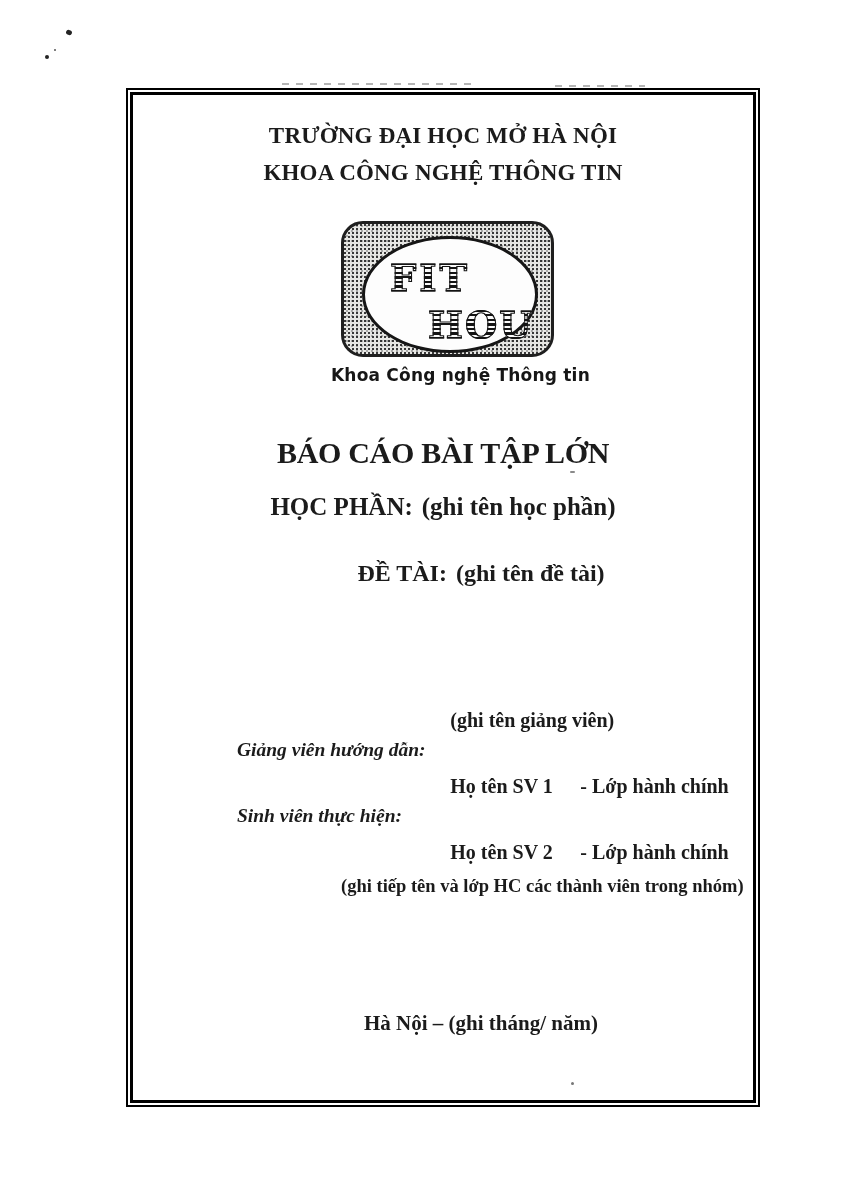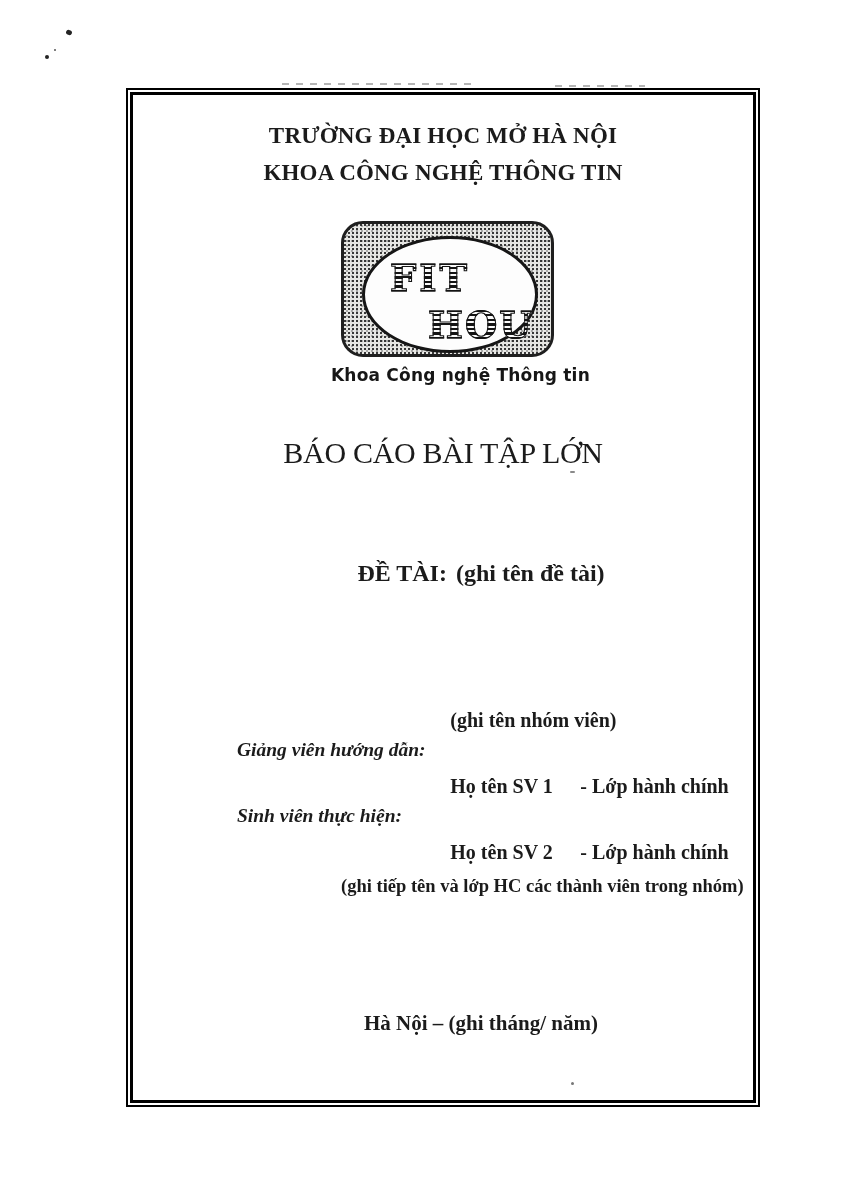--- a/index.html
+++ b/index.html
@@ -81,21 +81,21 @@
     position:absolute;left:331px;top:364px;width:233px;
     text-align:center;
     font-family:"DejaVu Sans","Liberation Sans",sans-serif;
     font-weight:bold;font-size:17px;line-height:22px;
     letter-spacing:0.2px;white-space:nowrap;color:#161616;
   }
 
   
   .report-title{
     position:absolute;left:126px;top:437px;width:634px;
-    text-align:center;font-weight:normal;font-size:30px;line-height:32px;
+    text-align:center;font-weight:bold;font-size:30px;line-height:32px;
     letter-spacing:-0.3px;white-space:nowrap;
   }
   .course-line{
     position:absolute;left:126px;top:492px;width:634px;
     text-align:center;font-weight:bold;font-size:25px;line-height:30px;
     white-space:nowrap;
   }
   .topic-line{
     position:absolute;left:126px;top:559px;width:710px;
     text-align:center;font-weight:bold;font-size:24px;line-height:28px;
@@ -152,28 +152,31 @@
 
   <div class="logo-box">
     <div class="logo-ellipse"></div>
     <div class="logo-word fit">FIT</div>
     <div class="logo-word hou">HOU</div>
   </div>
   <div class="logo-caption">Khoa Công nghệ Thông tin</div>
 
   <div class="report-title">BÁO CÁO BÀI TẬP LỚN</div>
 
+  <div class="course-line">
+    <span>HỌC PHẦN:</span><span class="inline-value">(ghi tên học phần)</span>
+  </div>
 
   <div class="topic-line">
     <span>ĐỀ TÀI:</span><span class="inline-value">(ghi tên đề tài)</span>
   </div>
 
   <div class="info">
     <div class="lbl">Giảng viên hướng dẫn:</div>
-    <div class="val span-rest">(ghi tên nhóm viên)</div>
+    <div class="val span-rest">(ghi tên giảng viên)</div>
 
     <div class="lbl">Sinh viên thực hiện:</div>
     <div class="val">Họ tên SV 1</div>
     <div class="val">- Lớp hành chính</div>
 
     <div></div>
     <div class="val">Họ tên SV 2</div>
     <div class="val">- Lớp hành chính</div>
 
     <div class="note">(ghi tiếp tên và lớp HC các thành viên trong nhóm)</div>

